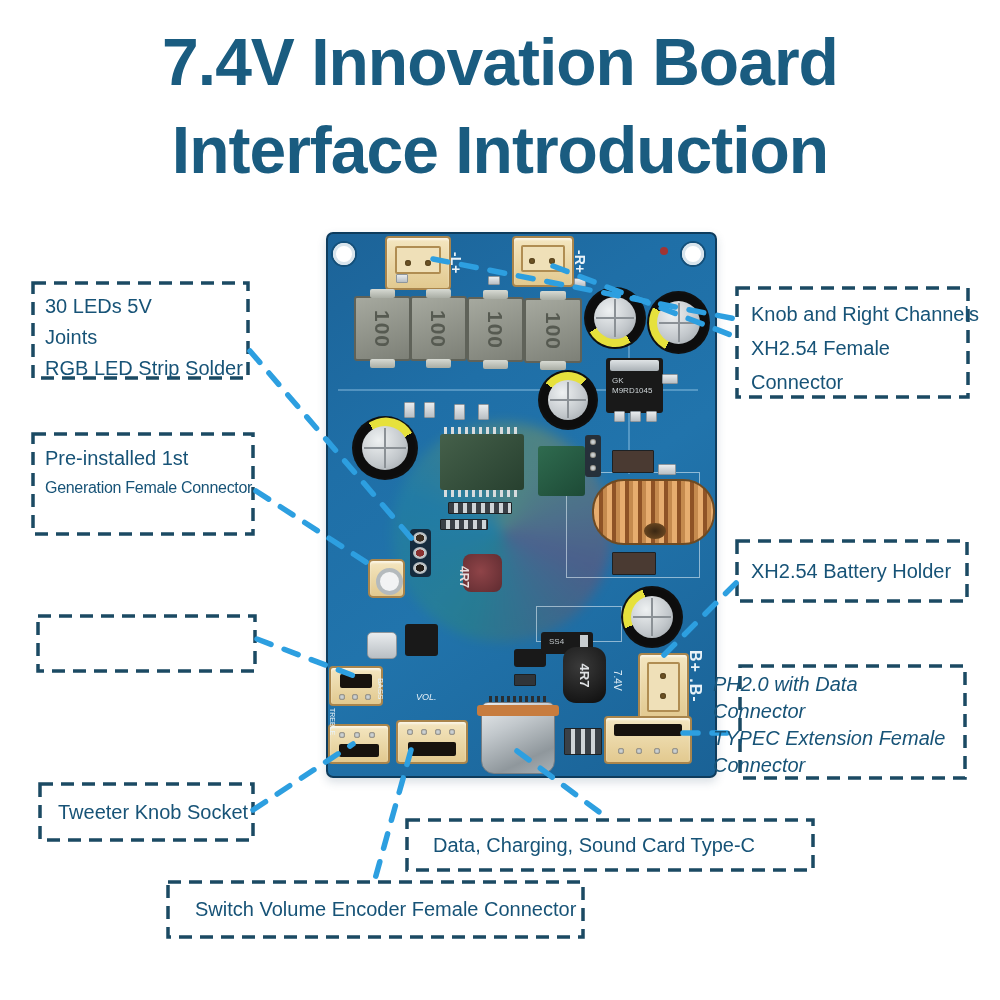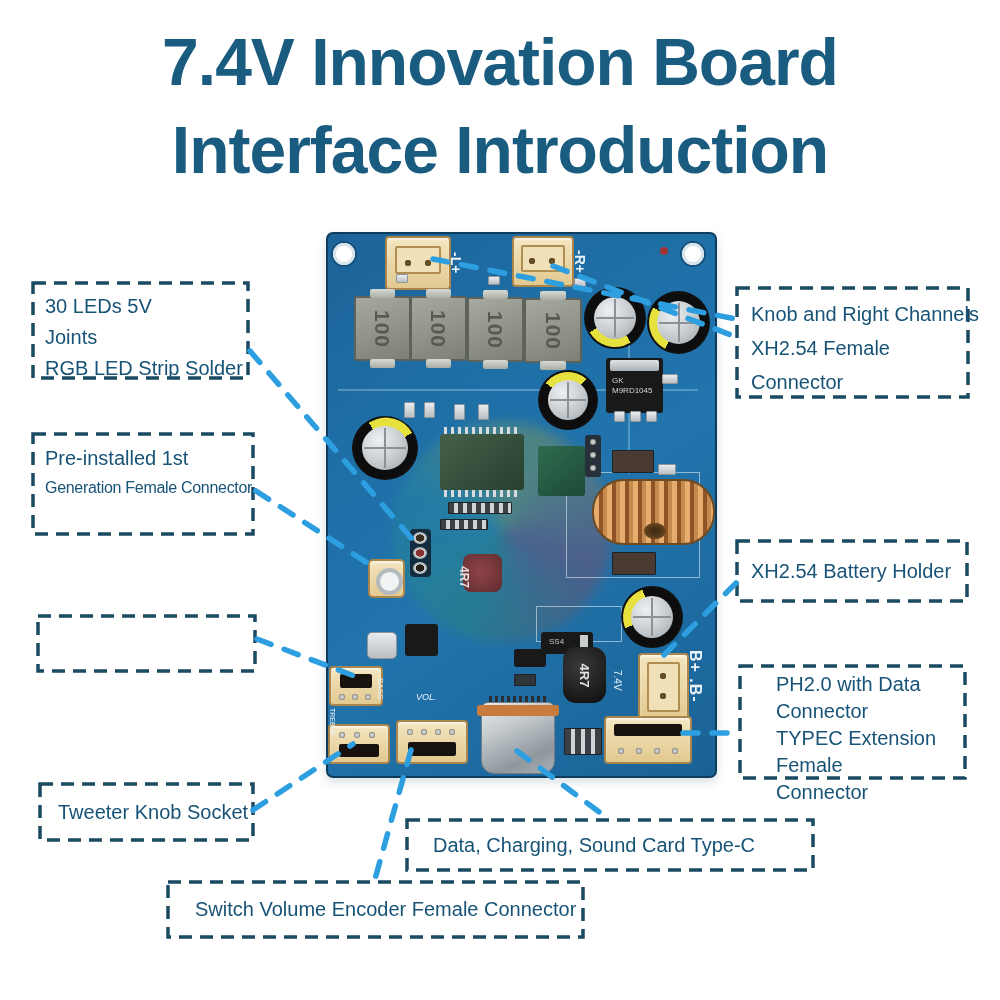--- a/index.html
+++ b/index.html
@@ -294,21 +294,21 @@
   <div class="ct" style="left:751px;top:297px;line-height:34px;">
     <div>Knob and Right Channels</div>
     <div>XH2.54 Female</div>
     <div>Connector</div>
   </div>
 
   <div class="ct center" style="left:751px;top:541px;height:60px;">
     <div>XH2.54 Battery Holder</div>
   </div>
 
-  <div class="ct" style="left:776px;top:671px;line-height:27px;">
+  <div class="ct" style="left:713px;top:671px;line-height:27px;font-style:italic;">
     <div>PH2.0 with Data</div>
     <div>Connector</div>
     <div>TYPEC Extension Female</div>
     <div>Connector</div>
   </div>
 
   <div class="ct center" style="left:433px;top:820px;height:50px;">
     <div>Data, Charging, Sound Card Type-C</div>
   </div>
 

